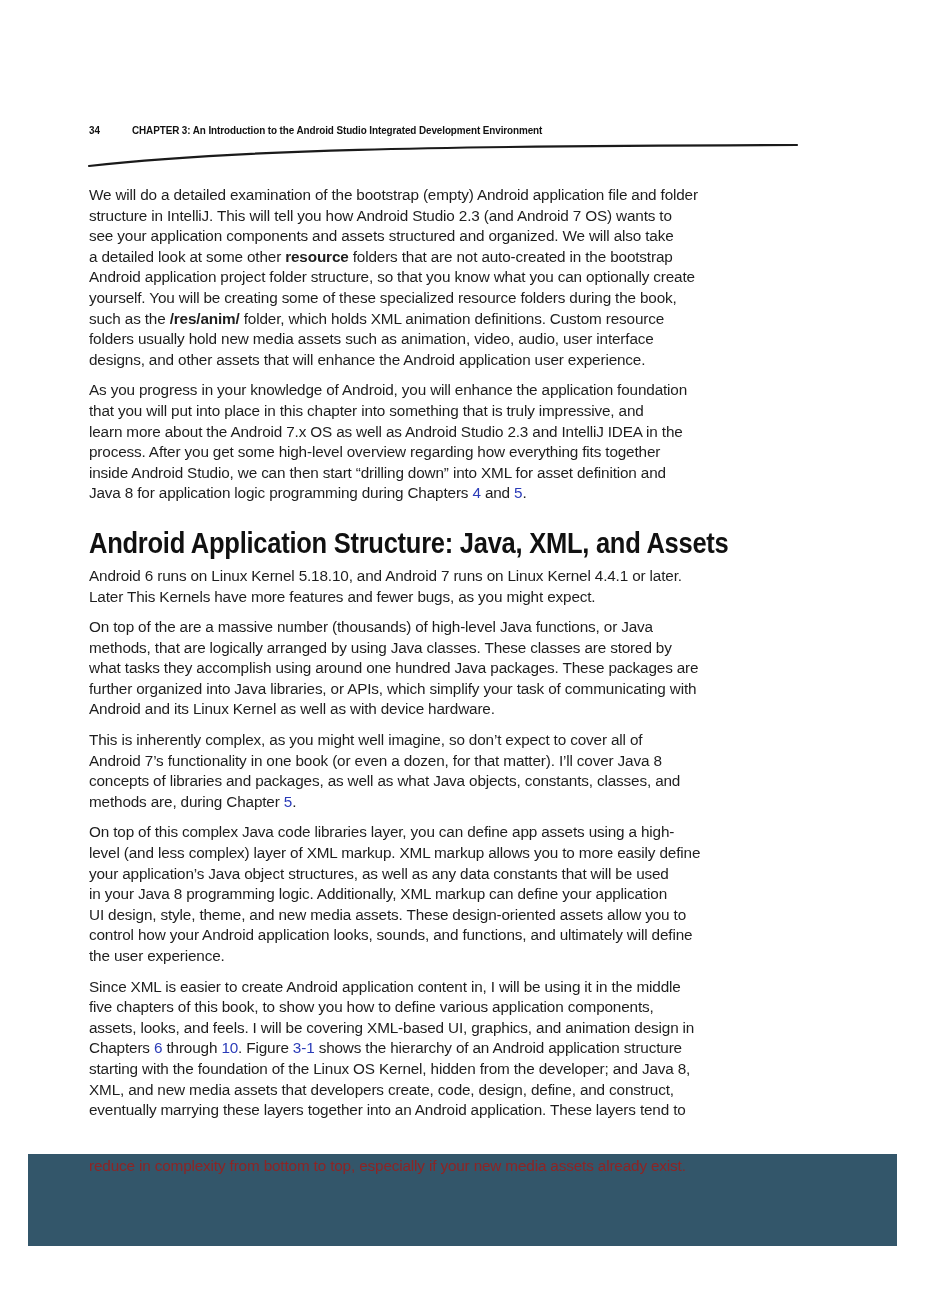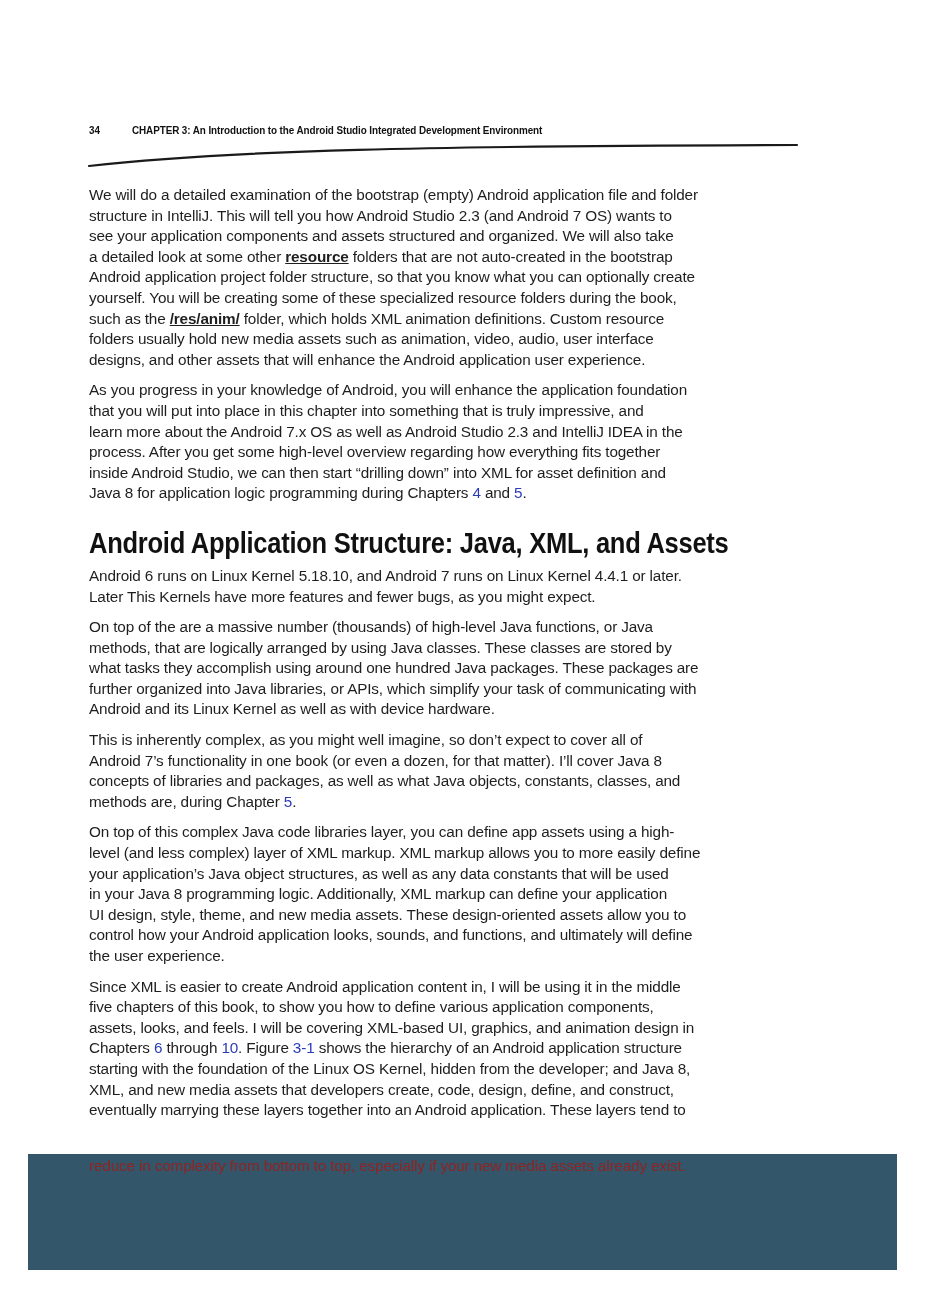--- a/index.html
+++ b/index.html
@@ -49,40 +49,40 @@
   }
   .para {
     font-size: 15.3px;
     line-height: 20.6px;
     margin: 0 0 10px 0;
     white-space: pre-line;
     letter-spacing: -0.15px;
     color: #1e1e1e;
   }
   .para .line { display: block; white-space: nowrap; }
-  .bold { font-weight: bold; text-decoration: underline; }
+  .bold { font-weight: bold; }
   .link { color: #2a3bb8; }
   .section-title {
     font-family: "Liberation Sans", sans-serif;
     font-weight: bold;
     font-size: 29px;
     line-height: 34px;
     margin: 22px 0 6px 0;
     color: #111;
     transform: scaleX(0.88);
     transform-origin: left center;
     white-space: nowrap;
     letter-spacing: -0.3px;
   }
   .overlay {
     position: absolute;
     left: 28px;
     top: 1154px;
     width: 869px;
-    height: 116px;
+    height: 92px;
     background: #33566a;
   }
   .overlay-text {
     position: absolute;
     left: 61px;
     top: 2px;
     font-size: 15.3px;
     line-height: 20px;
     color: #8e2424;
     white-space: nowrap;

